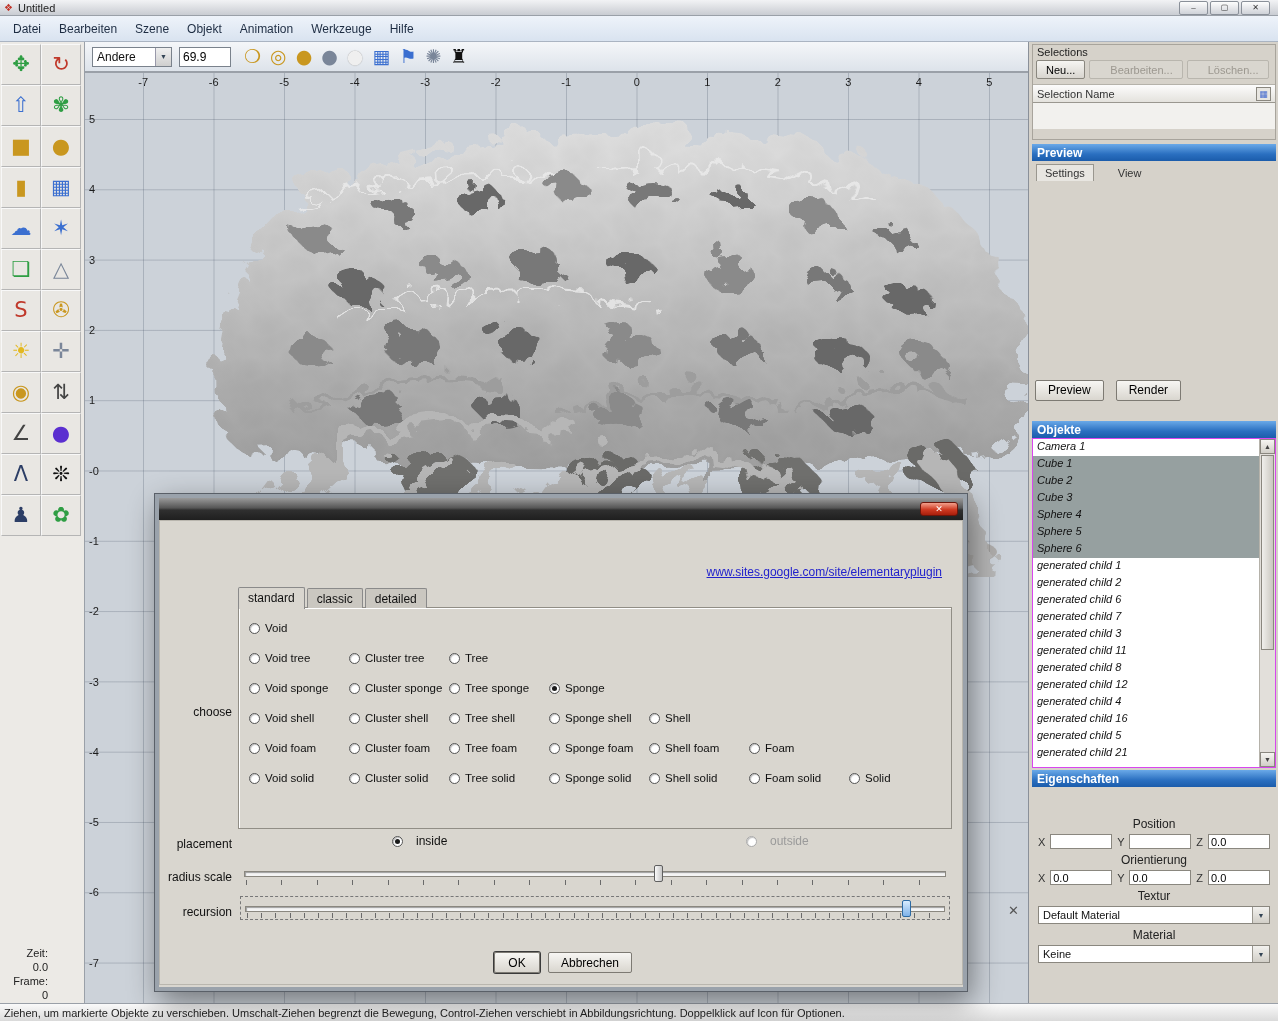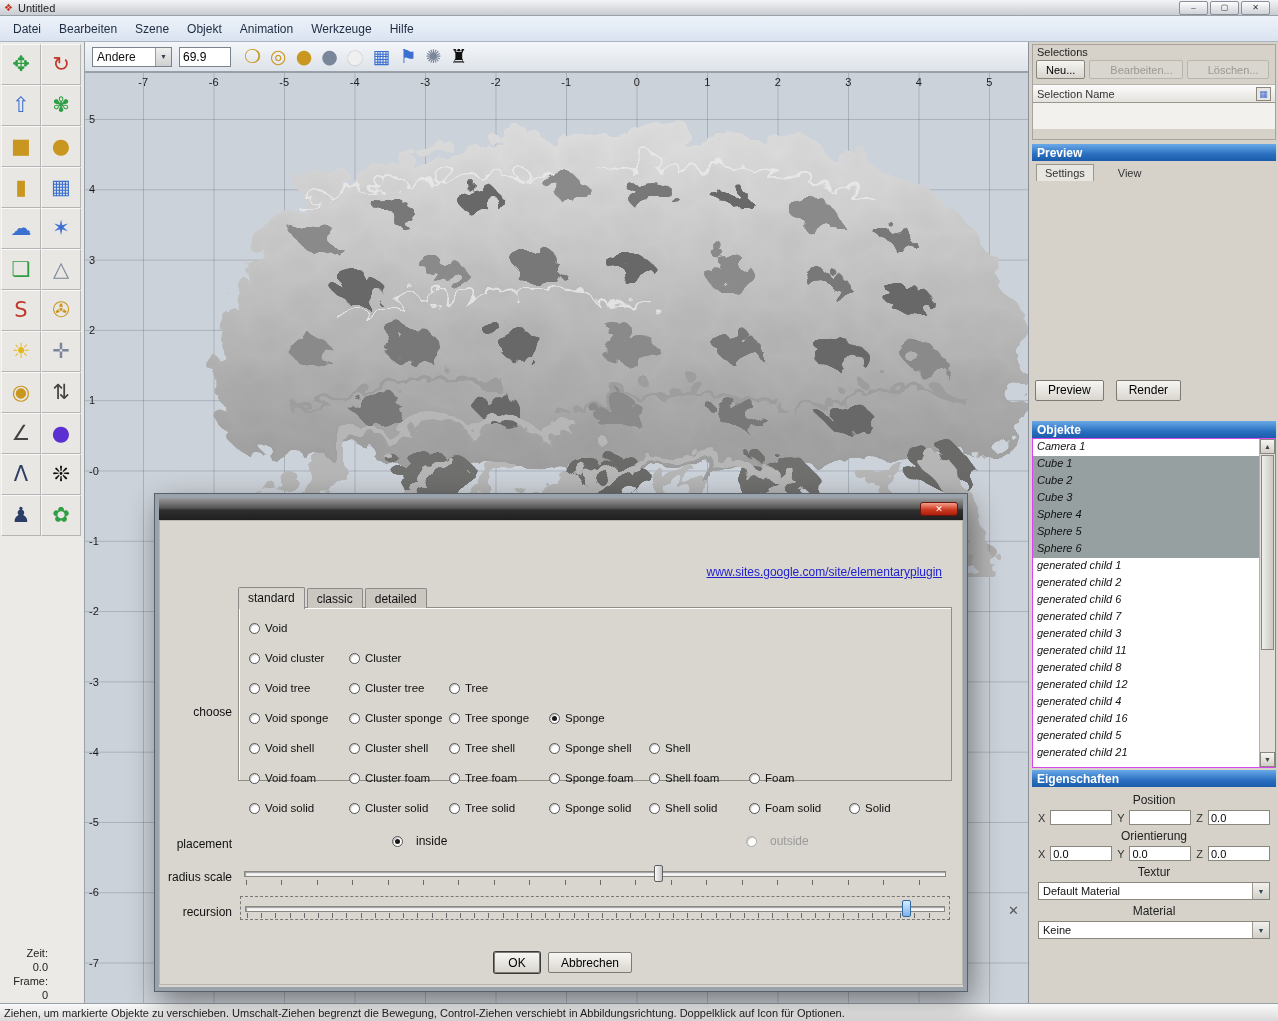--- a/index.html
+++ b/index.html
@@ -86,21 +86,21 @@
   .spacer{height:16px;flex:0 0 auto;}
   .obj-wrap{height:330px;display:flex;background:#fff;border:1px solid #d946ef;box-sizing:border-box;font-style:italic;}
   .obj-list{flex:1;overflow:hidden;}
   .obj-row{height:17px;font-size:11px;padding:1px 4px 0;white-space:nowrap;color:#111;box-sizing:border-box;}
   .obj-row[data-selected="true"]{background:#96a0a0;}
   .vscroll{width:15px;background:#e2dfda;border-left:1px solid #b5b2aa;display:flex;flex-direction:column;align-items:center;}
   .sarrow{width:15px;height:15px;background:linear-gradient(#f6f5f2,#d2cfc8);border:1px solid #8a877f;
     font-size:7px;line-height:14px;text-align:center;color:#444;box-sizing:border-box;}
   .sthumb{width:13px;height:195px;background:linear-gradient(90deg,#f0efec,#cac7c0);border:1px solid #8a877f;margin:1px 0;box-sizing:border-box;}
   .sdown{margin-top:auto;}
-  .props{padding:2px 6px;font-size:11px;}
+  .props{padding:2px 6px;font-size:11px;margin-top:24px;}
   .prop-caption{text-align:center;font-size:12px;color:#222;margin:4px 0 3px;}
   .xyz-row{display:flex;align-items:center;gap:3px;justify-content:space-between;margin:2px 0;}
   .axis{font-size:11px;color:#333;}
   .xyz-input{width:62px;height:15px;border:1px solid #8a877f;background:#fff;font-size:11px;padding:0 2px;box-sizing:border-box;font-family:"Liberation Sans",sans-serif;}
   .dropdown{height:18px;background:#fff;border:1px solid #8a877f;display:flex;align-items:center;
     font-size:11px;padding-left:4px;box-sizing:border-box;}
   .dd-btn{margin-left:auto;width:16px;height:16px;background:linear-gradient(#f2f1ee,#d2cfc8);
     border-left:1px solid #9a978f;font-size:7px;display:flex;align-items:center;justify-content:center;color:#345;}
   
   .timebox{position:absolute;left:0;top:946px;width:48px;text-align:right;font-size:11px;color:#222;line-height:14px;z-index:2;}
@@ -114,21 +114,21 @@
   .dlg-title{height:22px;background:linear-gradient(#9a9a9a,#565656 45%,#2f2f2f 55%,#1f1f1f);
     display:flex;align-items:center;justify-content:flex-end;padding-right:5px;}
   .dlg-close{width:38px;height:14px;background:linear-gradient(#f2a08c,#cf3a22 55%,#a81f0c);
     border:1px solid #6d150a;border-radius:3px;color:#fff;font-size:9px;line-height:12px;text-align:center;box-sizing:border-box;}
   .dlg-body{position:relative;height:465px;background:#d9d6cf;border:1px solid #b9b6ae;box-sizing:border-box;font-size:12px;}
   .dlg-link{position:absolute;top:44px;right:20px;font-size:12px;color:#2222cc;text-decoration:underline;cursor:pointer;}
   .dlg-tabs{position:absolute;top:64px;left:78px;display:flex;align-items:flex-end;height:23px;z-index:2;}
   .dtab{display:inline-block;padding:3px 9px 2px;border:1px solid #8a8a8a;border-bottom:none;
     background:#cac7c0;font-size:12px;margin-right:2px;border-radius:2px 2px 0 0;}
   .dtab[data-active="true"]{background:#d9d6cf;padding-bottom:4px;margin-bottom:-1px;}
-  .groupbox{position:absolute;top:86px;left:78px;width:714px;height:174px;box-sizing:border-box;
+  .groupbox{position:absolute;top:86px;left:78px;width:714px;height:222px;box-sizing:border-box;
     border:1px solid #918e86;box-shadow:inset 1px 1px 0 #fff;padding:5px 0 0 10px;}
   .radio-row{height:30px;display:flex;align-items:center;}
   .radio-cell{width:100px;flex:0 0 100px;display:flex;align-items:center;gap:5px;font-size:11.5px;white-space:nowrap;cursor:default;}
   .radio{width:11px;height:11px;border-radius:50%;border:1px solid #555;background:#fff;flex:0 0 11px;
     display:inline-flex;align-items:center;justify-content:center;box-shadow:inset 1px 1px 1px rgba(0,0,0,0.25);box-sizing:border-box;}
   .radio .dot{width:5px;height:5px;border-radius:50%;background:#1a1a1a;display:none;}
   [data-checked="true"] .radio .dot{display:block;}
   [data-disabled="true"]{color:#9a9a9a;}
   [data-disabled="true"] .radio{border-color:#aaa;}
   .side-label{position:absolute;font-size:12px;width:70px;text-align:right;color:#111;}
@@ -535,32 +535,20 @@
     <div class="groupbox">
 
         <div class="radio-row">
 
             <label class="radio-cell" title="Void">
               <span class="radio"></span>
               <span class="rlabel">Void</span>
             </label>
           </div>
 
-        <div class="radio-row">
-
-            <label class="radio-cell" title="Void cluster">
-              <span class="radio"></span>
-              <span class="rlabel">Void cluster</span>
-            </label>
-
-            <label class="radio-cell" title="Cluster">
-              <span class="radio"></span>
-              <span class="rlabel">Cluster</span>
-            </label>
-          </div>
 
         <div class="radio-row">
 
             <label class="radio-cell" title="Void tree">
               <span class="radio"></span>
               <span class="rlabel">Void tree</span>
             </label>
 
             <label class="radio-cell" title="Cluster tree">
               <span class="radio"></span>

